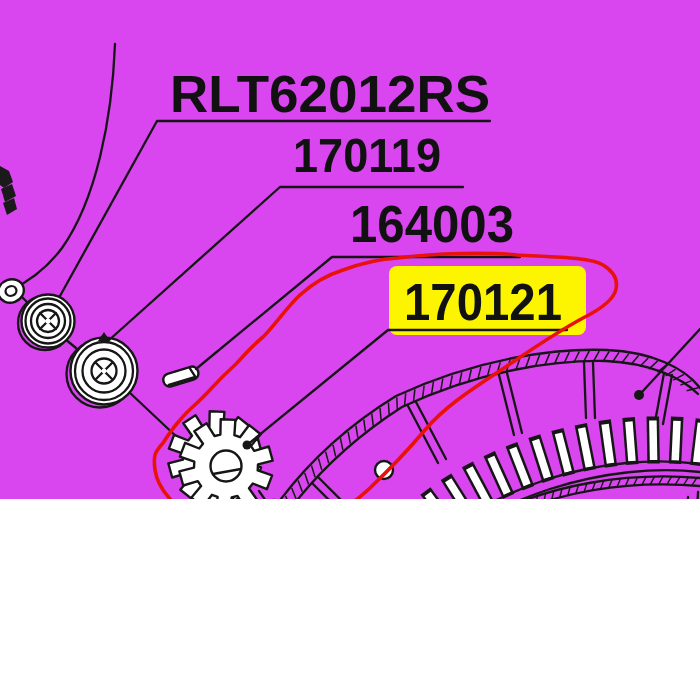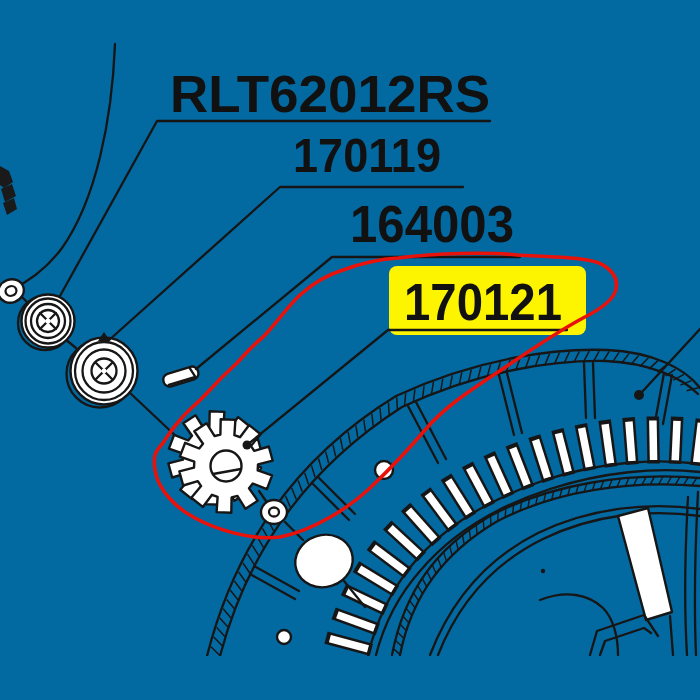--- a/index.html
+++ b/index.html
@@ -1,16 +1,16 @@
 <!DOCTYPE html>
 <html><head>
 <meta charset="utf-8">
 <style>
   html,body{margin:0;padding:0;background:#ffffff;}
-  .stage{position:relative;width:700px;height:700px;background:#0369a1;overflow:hidden;font-family:"Liberation Sans",sans-serif;}
+  .stage{position:relative;width:700px;height:499px;background:#d946ef;overflow:hidden;font-family:"Liberation Sans",sans-serif;}
   svg{display:block;}
   .ln{fill:none;stroke:#161616;stroke-width:2.3;stroke-linecap:round;stroke-linejoin:round;}
   .lnw{fill:#ffffff;stroke:#161616;stroke-width:2.4;stroke-linejoin:round;}
   .lbl{font-family:"Liberation Sans",sans-serif;font-weight:700;fill:#111111;letter-spacing:0px;}
 </style>
 </head>
 <body>
 
 <div class="stage">
 <svg id="art-svg" width="700" height="700" viewBox="0 0 700 700">

